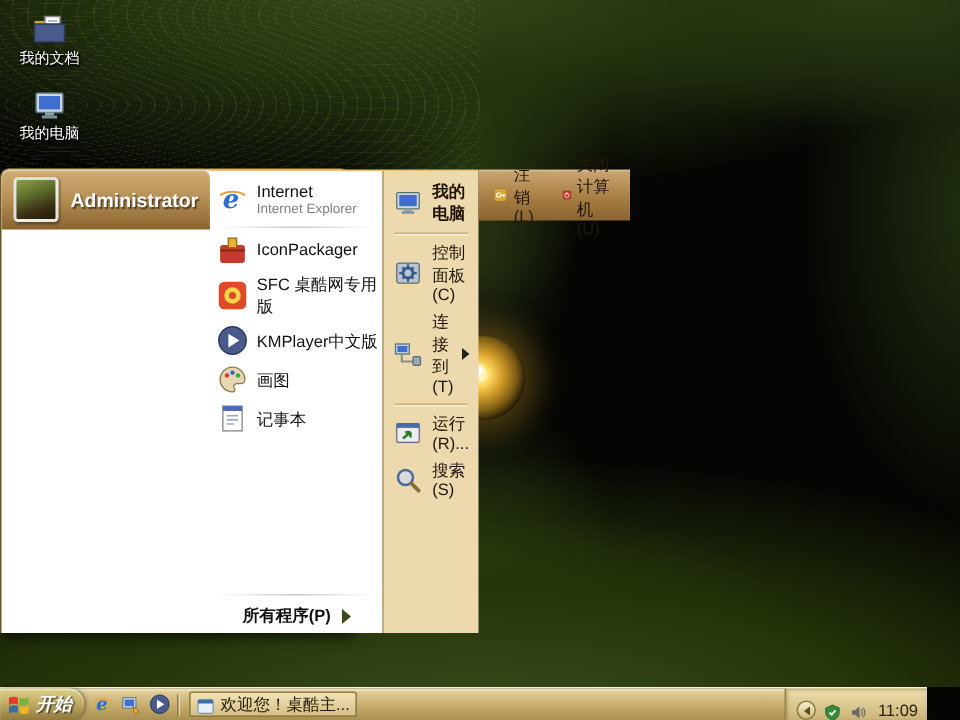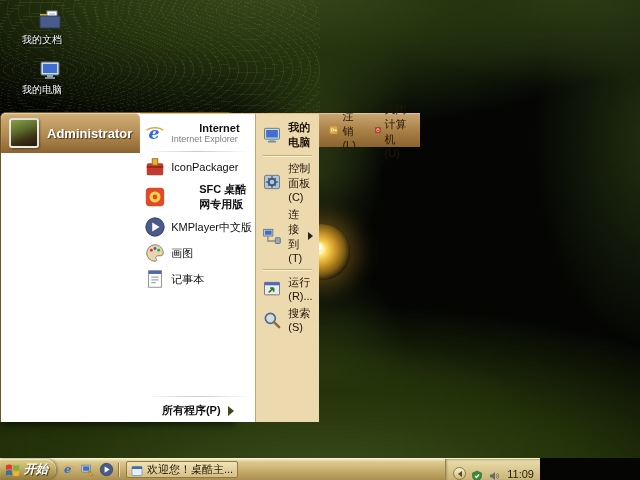--- a/index.html
+++ b/index.html
@@ -26,21 +26,21 @@
       repeating-radial-gradient(ellipse 160px 50px at 40px 70px, rgba(150,180,90,.25) 0 1px, rgba(0,0,0,0) 1px 9px),
       repeating-radial-gradient(ellipse 180px 60px at 250px 10px, rgba(150,180,90,.20) 0 1px, rgba(0,0,0,0) 1px 11px);
   }
   .orb { position:absolute; left:294px; top:224px; width:56px; height:56px; border-radius:50%;
     background: radial-gradient(circle at 46% 46%, #fff9cf 0 7%, #ffd95e 16%, #d09a28 36%, #7a5a14 58%, rgba(40,30,8,.55) 74%, rgba(0,0,0,0) 86%);
     box-shadow: 0 0 22px 8px rgba(200,150,40,.40); }
   .orb::after { content:""; position:absolute; left:20px; top:18px; width:10px; height:10px; border-radius:50%;
     background: radial-gradient(circle, #ffffff 0 30%, rgba(255,240,160,.9) 55%, rgba(255,220,90,0) 100%); }
 
   
-  .desktop-icon { position:absolute; width:58px; display:flex; flex-direction:column; align-items:flex-end; gap:2px; cursor:default; }
+  .desktop-icon { position:absolute; width:58px; display:flex; flex-direction:column; align-items:center; gap:2px; cursor:default; }
   .di-docs { left:4px; top:8px; } .di-comp { left:4px; top:58px; }
   .desktop-icon .dlabel { font-size:10px; color:#fff; text-shadow:1px 1px 1px #000, 0 0 2px #000; text-align:center; line-height:1.1; }
   .dicon { width:24px; height:24px; }
   .dicon svg { width:100%; height:100%; }
 
   
   .start-menu { position:absolute; left:0; top:112px; width:233px; height:310px;
     border:1px solid #6b5526; border-bottom:none; border-radius:6px 6px 0 0;
     box-shadow:3px 3px 7px rgba(0,0,0,.55); display:flex; flex-direction:row; background:#fff; z-index:5; }
   .sm-header { height:40px; flex:0 0 40px; border-radius:5px 5px 0 0; padding:0 8px; display:flex; align-items:center; gap:8px;
@@ -50,38 +50,38 @@
     background: linear-gradient(160deg,#8aa04a 0%, #5a6a2a 40%, #3c3014 70%, #20180a 100%); box-shadow:1px 1px 2px rgba(0,0,0,.4); }
   .sm-user { font-size:13px; font-weight:bold; color:#fff; text-shadow:1px 1px 1px rgba(0,0,0,.6); }
   .sm-body { flex:1; display:flex; min-height:0; border-top:1px solid #e8c27a; }
   .sm-left { width:115px; flex:0 0 115px; background:#fff; display:flex; flex-direction:column; padding:3px 0 0 0; }
   .sm-right { flex:1; background:#ecd9ae; border-left:1px solid #c3a76f; display:flex; flex-direction:column; padding:4px 0; }
   .mi { display:flex; align-items:center; gap:5px; padding:2px 2px 2px 4px; min-height:26px; cursor:default; }
   .mi-ie { min-height:32px; }
   .micon { width:22px; height:22px; flex:0 0 22px; } .micon svg { width:100%; height:100%; }
   .mi-text { display:flex; flex-direction:column; line-height:1.15; }
   .mi-label { font-size:11px; color:#111; }
-  .mi-label.bold { font-weight:bold;margin-left:28px; }
+  .mi-label.bold { font-weight:normal; }
   .mi-sub { font-size:9px; color:#808080; }
   .sep-l { height:1px; flex:0 0 1px; margin:2px 5px; background:linear-gradient(90deg, rgba(0,0,0,0), #c9c9c9, rgba(0,0,0,0)); }
   .sm-spacer { flex:1; }
   .all-programs { display:flex; align-items:center; justify-content:center; gap:7px; min-height:23px; flex:0 0 23px; font-size:11px; font-weight:bold; color:#111; cursor:default; }
   .ap-arrow { width:0; height:0; border-left:6px solid #3a4a1c; border-top:5px solid transparent; border-bottom:5px solid transparent; }
   .ri { display:flex; align-items:center; gap:6px; padding:2px 6px; min-height:23px; font-size:11px; color:#201408; cursor:default; }
   .ri .micon { width:20px; height:20px; flex:0 0 20px; }
   .ri-label.bold { font-weight:bold; }
   .sep-r { height:1px; flex:0 0 1px; margin:3px 7px; background:#c9ae78; box-shadow:0 1px 0 rgba(255,248,225,.8); }
   .ri-arrow { margin-left:auto; width:0; height:0; border-left:5px solid #222; border-top:4px solid transparent; border-bottom:4px solid transparent; }
   .sm-footer { height:27px; flex:0 0 27px; display:flex; align-items:center; justify-content:flex-end; gap:12px; padding:17px 10px;
     background:linear-gradient(180deg,#cca774 0%, #a77e44 55%, #8a6330 100%); box-shadow: inset 0 1px 1px rgba(255,255,255,.35); }
   .footer-btn { display:flex; align-items:center; gap:4px; font-size:11px; color:#241806; cursor:default; }
   .fb-icon { width:16px; height:16px; } .fb-icon svg { width:100%; height:100%; }
 
   
-  .taskbar { position:absolute; left:0; bottom:0; width:540px; height:22px; display:flex; align-items:stretch; z-index:6;
+  .taskbar { position:absolute; left:0; bottom:0; width:618px; height:22px; display:flex; align-items:stretch; z-index:6;
     background:linear-gradient(180deg,#f4e9c0 0%, #dcc890 14%, #c4ab6c 58%, #a98f50 100%); border-top:1px solid #f8f1d4; }
   .start-button { flex:0 0 56px; display:flex; align-items:center; gap:4px; padding:0 7px 0 5px;
     background:linear-gradient(180deg,#ded189 0%, #bda862 52%, #91793a 100%);
     border-radius:0 10px 10px 0; box-shadow:1px 0 3px rgba(0,0,0,.45), inset 0 1px 1px rgba(255,255,255,.55);
     font-size:12px; font-weight:bold; font-style:italic; color:#fff; text-shadow:1px 1px 1px rgba(0,0,0,.65); cursor:default; }
   .flag { width:15px; height:15px; } .flag svg { width:100%; height:100%; }
   .quicklaunch { display:flex; align-items:center; gap:4px; padding:0 5px; }
   .ql-div { width:1px; height:14px; background:#8f7a40; box-shadow:1px 0 0 rgba(255,255,255,.55); }
   .qli { width:15px; height:15px; cursor:default; } .qli svg { width:100%; height:100%; }
   .task-button { flex:0 0 112px; margin:2px 0 2px 2px; display:flex; align-items:flex-end; gap:4px; padding:0 4px;

